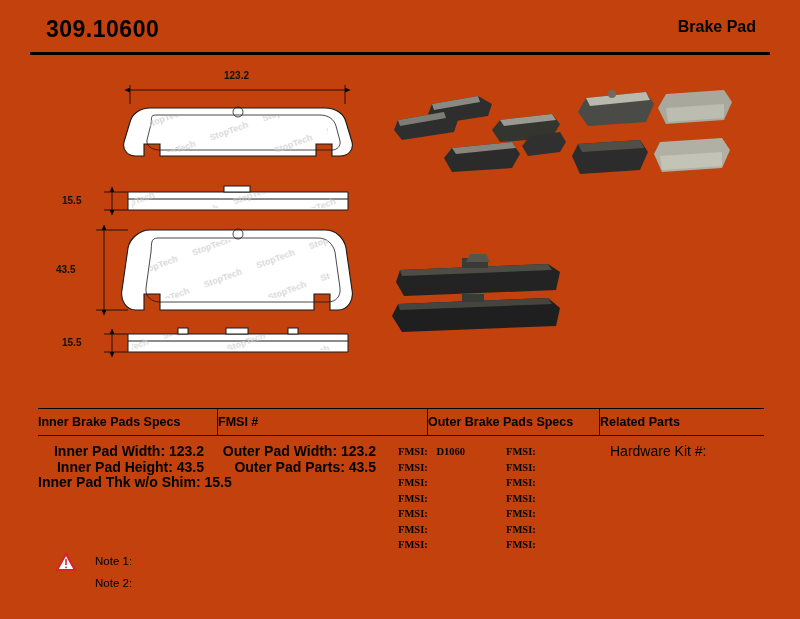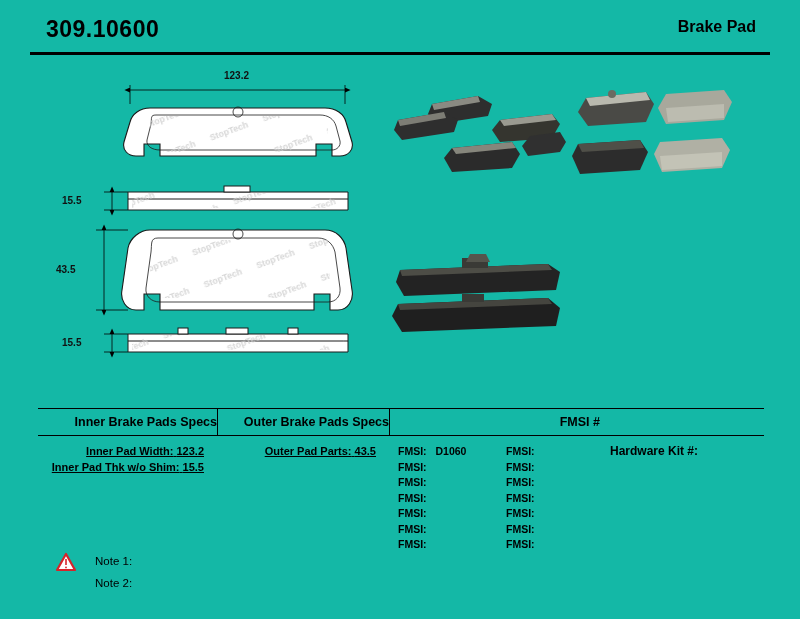--- a/index.html
+++ b/index.html
@@ -8,21 +8,21 @@
     background: #ffffff;
   }
   body {
     font-family: "Liberation Sans", sans-serif;
     color: #000000;
   }
   #page {
     position: relative;
     width: 800px;
     height: 619px;
-    background: #14b8a6;
+    background: #c2410c;
     overflow: hidden;
   }
 
   
   .header {
     position: absolute;
     left: 30px;
     top: 16px;
     width: 740px;
     height: 36px;
@@ -69,63 +69,62 @@
     top: 408px;
     width: 726px;
   }
   .tbl-head-row {
     display: flex;
     border-top: 1.5px solid #000;
     border-bottom: 1.5px solid #000;
     height: 26px;
   }
   .tbl-head {
-    text-align: right;
+    text-align: left;
     font-size: 12.5px;
     font-weight: bold;
     line-height: 26px;
     border-right: 1.5px solid #000;
     box-sizing: border-box;
   }
   .tbl-head:last-child { border-right: none; }
   .col-a { width: 180px; }
   .col-b { width: 172px; }
   .col-c { width: 210px; }
   .col-d { width: 164px; }
 
   .tbl-body-row { display: flex; }
   .cell {
     box-sizing: border-box;
     padding-top: 8px;
   }
   .spec-line {
-    font-size: 11px;
+    font-size: 14px;
     font-weight: bold;
     line-height: 15.5px;
     text-align: right;
     padding-right: 14px;
     white-space: nowrap;
-    text-decoration: underline;
   }
   .spec-line .val { font-weight: bold; }
   .fmsi-grid {
     display: flex;
     padding-left: 8px;
   }
-  .fmsi-col { width: 96px; }
+  .fmsi-col { width: 96px; font-family: Liberation Serif, serif; }
   .fmsi-line {
     font-size: 10.5px;
     font-weight: bold;
     line-height: 15.5px;
     white-space: nowrap;
   }
   .fmsi-line .val { padding-left: 6px; font-weight: bold; }
   .related-line {
-    font-size: 12px;
-    font-weight: bold;
+    font-size: 14px;
+    font-weight: normal;
     line-height: 15.5px;
     padding-left: 10px;
     white-space: nowrap;
   }
 
   
   .notes {
     position: absolute;
     left: 55px;
     top: 552px;
@@ -284,38 +283,47 @@
     <div class="dim-label" style="left:224px; top:12px;">123.2</div>
     <div class="dim-label" style="left:62px; top:137px;">15.5</div>
     <div class="dim-label" style="left:56px; top:206px;">43.5</div>
     <div class="dim-label" style="left:62px; top:279px;">15.5</div>
   </div>
 
   <div class="tables">
 
     <div class="tbl-head-row">
       <div class="tbl-head col-a">Inner Brake Pads Specs</div>
+      <div class="tbl-head col-c">FMSI #</div>
       <div class="tbl-head col-b">Outer Brake Pads Specs</div>
-      <div class="tbl-head col-c">FMSI #</div>
+      <div class="tbl-head col-d">Related Parts</div>
     </div>
 
     <div class="tbl-body-row">
 
       <div class="cell col-a">
         <div class="spec-line">
           <span>Inner Pad Width:</span>
           <span class="val">123.2</span>
         </div>
         <div class="spec-line">
+          <span>Inner Pad Height:</span>
+          <span class="val">43.5</span>
+        </div>
+        <div class="spec-line">
           <span>Inner Pad Thk w/o Shim:</span>
           <span class="val">15.5</span>
         </div>
       </div>
 
       <div class="cell col-b">
+        <div class="spec-line">
+          <span>Outer Pad Width:</span>
+          <span class="val">123.2</span>
+        </div>
         <div class="spec-line">
           <span>Outer Pad Parts:</span>
           <span class="val">43.5</span>
         </div>
       </div>
 
       <div class="cell col-c">
         <div class="fmsi-grid">
           <div class="fmsi-col">
             <div class="fmsi-line">

